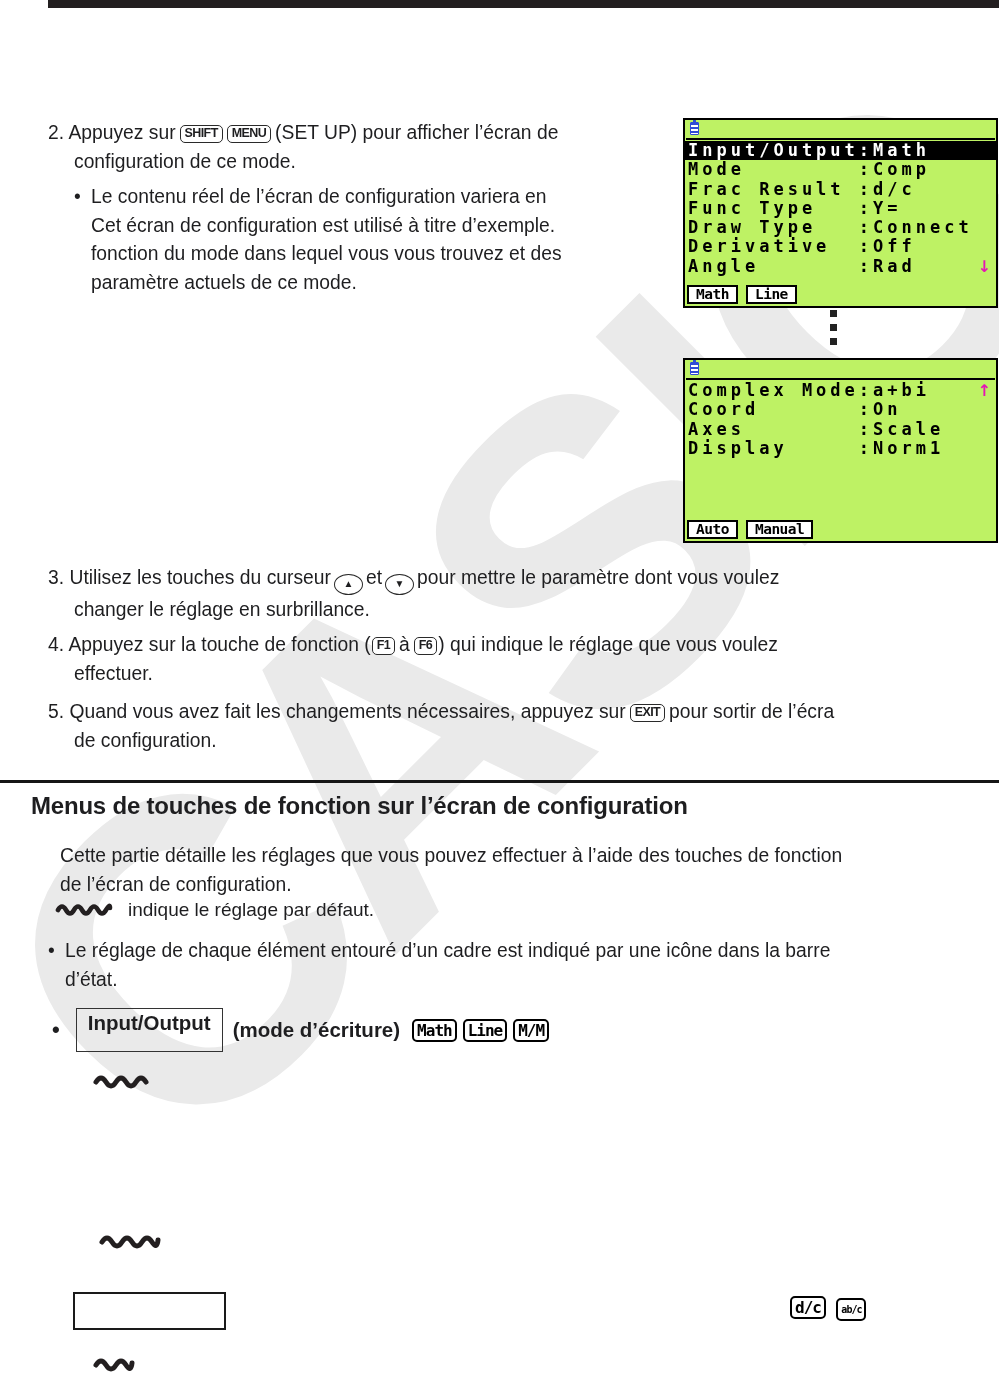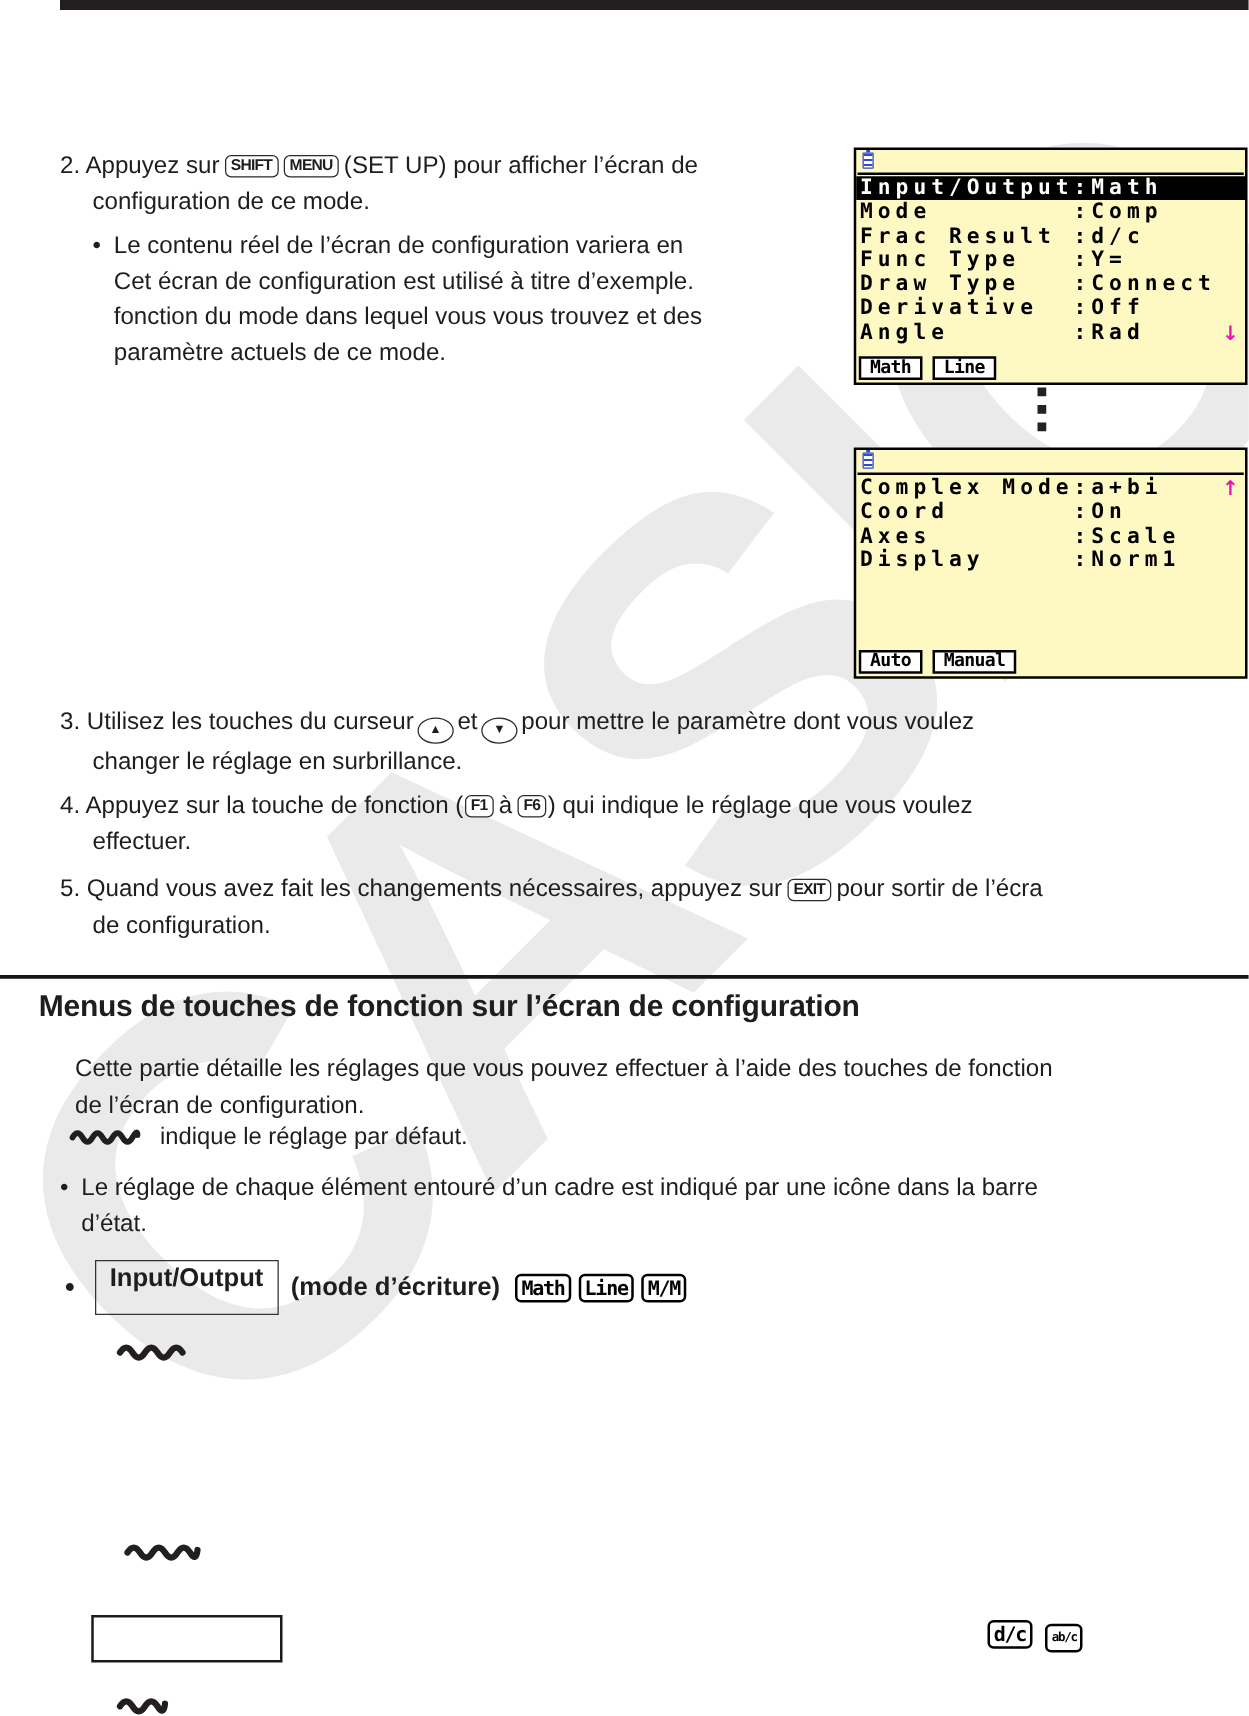--- a/index.html
+++ b/index.html
@@ -48,21 +48,21 @@
     letter-spacing:-1px; margin-right:6px; vertical-align:-1px;
   }
   
   .io-line { position:absolute; left:52px; top:1008px; display:flex; align-items:center; font-size:20.5px; font-weight:bold; }
   .io-line .big-dot { font-size:22px; margin-right:16px; font-weight:bold; }
   .frame-box { display:inline-block; border:1.8px solid #333; padding:2px 11px 16px; margin-right:10px; }
   .io-suffix { margin-right:12px; }
   .io-line .status-icon { font-size:16px; line-height:19px; border-width:2.8px; }
   
   .calc-screen {
-    position:absolute; left:683px; width:315px; background:#fef9c3;
+    position:absolute; left:683px; width:315px; background:#bef264;
     border:2.5px solid #000; box-sizing:border-box;
     display:flex; flex-direction:column;
   }
   .cs-status { position:relative; height:18px; border-bottom:2px solid #000; margin:0 1px; flex:none; }
   .battery {
     position:absolute; left:4px; top:2px; width:9px; height:13px;
     border:1.5px solid #2f4bd6; border-radius:1px; box-sizing:border-box;
     background:repeating-linear-gradient(to bottom, #2f4bd6 0 2px, #fff 2px 4px);
   }
   .battery::after { content:""; position:absolute; top:-3px; left:1.5px; width:3.5px; height:2px; background:#2f4bd6; }

